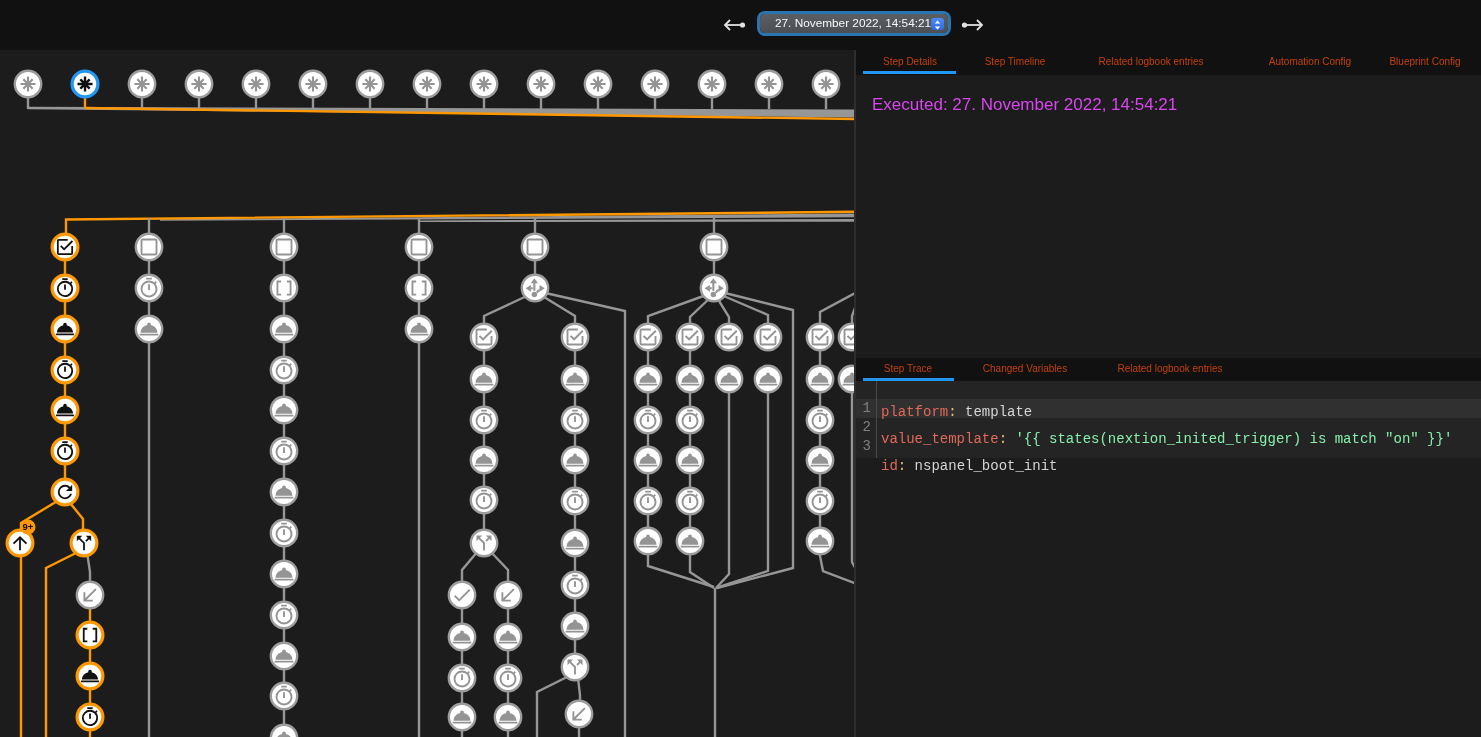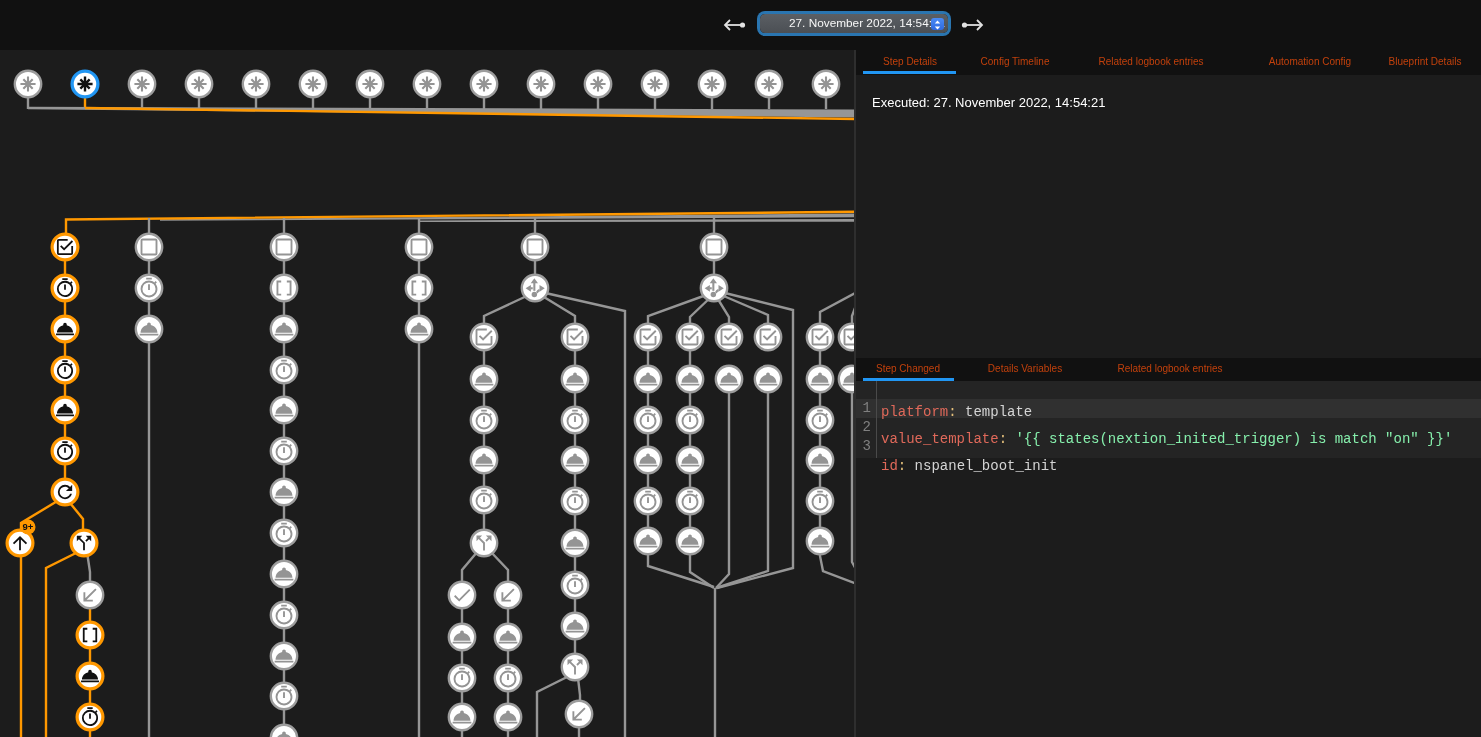--- a/index.html
+++ b/index.html
@@ -14,21 +14,21 @@
 .nb use{stroke-width:3.3}
 .eg{stroke:#969696}
 .eo{stroke:#ff9800}
 .ng circle{r:13.2px;fill:#fff;stroke:#9c9c9c;stroke-width:2.4}
 .ng use{color:#949494}
 .na circle{r:12.9px;fill:#fff;stroke:#ff9800;stroke-width:3.2}
 .na use{color:#111}
 .nb circle{r:12.9px;fill:#fff;stroke:#2196f3;stroke-width:3.3}
 .nb use{color:#111}
 .badge{font-size:9.5px;font-weight:bold;fill:#111;text-anchor:middle;font-family:"Liberation Sans",sans-serif}
-#sel{position:absolute;left:760px;top:14px;width:188px;height:19px;background:linear-gradient(#5b5f64,#4b4f54);border-radius:5px;box-shadow:0 0 0 3px #2a75b0;color:#f7f7f7;font-size:11.8px;line-height:19px;padding-left:29px;white-space:nowrap}
+#sel{position:absolute;left:760px;top:14px;width:188px;height:19px;background:linear-gradient(#5b5f64,#4b4f54);border-radius:5px;box-shadow:0 0 0 3px #2a75b0;color:#f7f7f7;font-size:11.8px;line-height:19px;padding-left:15px;white-space:nowrap}
 #step{position:absolute;right:4px;top:3.5px;width:13px;height:12px;border-radius:3px;background:linear-gradient(#4a8bf5,#2f6ae0)}
 .mono{font-family:"Liberation Mono",monospace}
 </style></head><body>
 <div id="toolbar">
  <svg style="position:absolute;left:721px;top:17px" width="26" height="16" viewBox="0 0 26 16" fill="none" stroke="#e2e2e2" stroke-width="1.8">
   <path d="M4,8H20"></path>
       <path d="M9,3L4,8L9,13"></path>
       <circle cx="21.5" cy="8" r="2.6" fill="#e2e2e2" stroke="none"></circle>
  </svg>
  <div id="sel">27. November 2022, 14:54:21<div id="step">
@@ -551,30 +551,30 @@
         <g class="ng" transform="translate(852,329)">
           <circle r="12.6"></circle>
           <use href="#i-dome" x="-11.25" y="-11.25" width="22.5" height="22.5"></use>
         </g>
       </g>
     </svg>
   </div>
 <div id="panel">
  <div class="tabrow" style="top:0;height:25px">
   <div class="tab" style="left:55px;top:6px">Step Details</div>
-  <div class="tab" style="left:160px;top:6px">Config Timeline</div>
+  <div class="tab" style="left:160px;top:6px">Step Timeline</div>
   <div class="tab" style="left:296px;top:6px">Related logbook entries</div>
   <div class="tab" style="left:455px;top:6px">Automation Config</div>
-  <div class="tab" style="left:570px;top:6px">Blueprint Details</div>
+  <div class="tab" style="left:570px;top:6px">Blueprint Config</div>
   <div class="ul" style="left:8px;top:21px;width:93px"></div>
  </div>
- <div style="position:absolute;left:17px;top:45px;font-size:13px;color:#ffffff">Executed: 27. November 2022, 14:54:21</div>
+ <div style="position:absolute;left:17px;top:45px;font-size:17px;color:#d946ef">Executed: 27. November 2022, 14:54:21</div>
  <div class="tabrow" style="top:308px;height:23px">
-  <div class="tab" style="left:53px;top:5px">Step Changed</div>
-  <div class="tab" style="left:170px;top:5px">Details Variables</div>
+  <div class="tab" style="left:53px;top:5px">Step Trace</div>
+  <div class="tab" style="left:170px;top:5px">Changed Variables</div>
   <div class="tab" style="left:315px;top:5px">Related logbook entries</div>
   <div class="ul" style="left:8px;top:19.5px;width:91px"></div>
  </div>
  <div style="position:absolute;left:0;top:331px;width:626px;height:77px;background:#242424">
   <div style="position:absolute;left:0;top:17.5px;width:626px;height:19px;background:#303030"></div>
   <div style="position:absolute;left:21px;top:0;width:1px;height:77px;background:#4a4a4a"></div>
   <div class="mono" style="position:absolute;left:0;top:17.5px;width:16px;font-size:14px;line-height:19px;color:#808080;text-align:right">1<br>2<br>3</div>
   <div class="mono" style="position:absolute;left:26px;top:17.5px;font-size:14px;line-height:27px;white-space:pre"><span class="k">platform</span><span class="c">:</span> template
 <span class="k">value_template</span><span class="c">:</span> <span class="s">'{{ states(nextion_inited_trigger) is match "on" }}'</span>
 <span class="k">id</span><span class="c">:</span> nspanel_boot_init</div>

